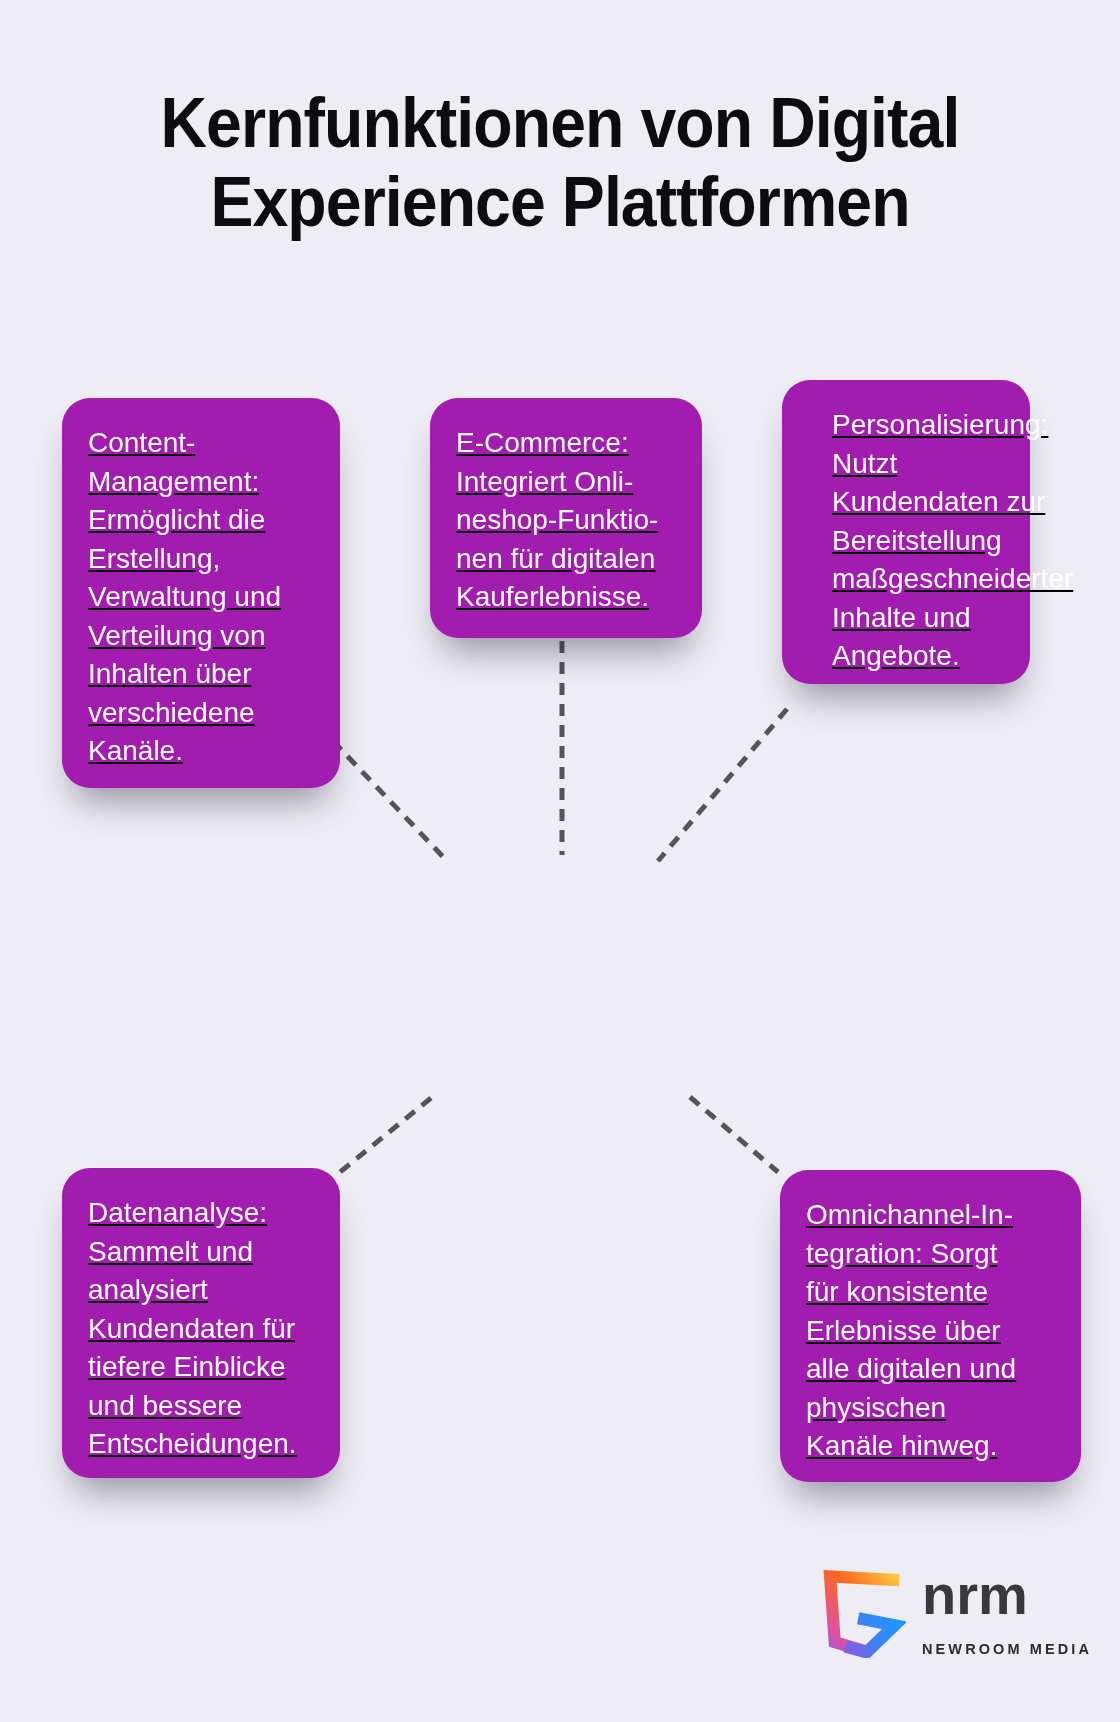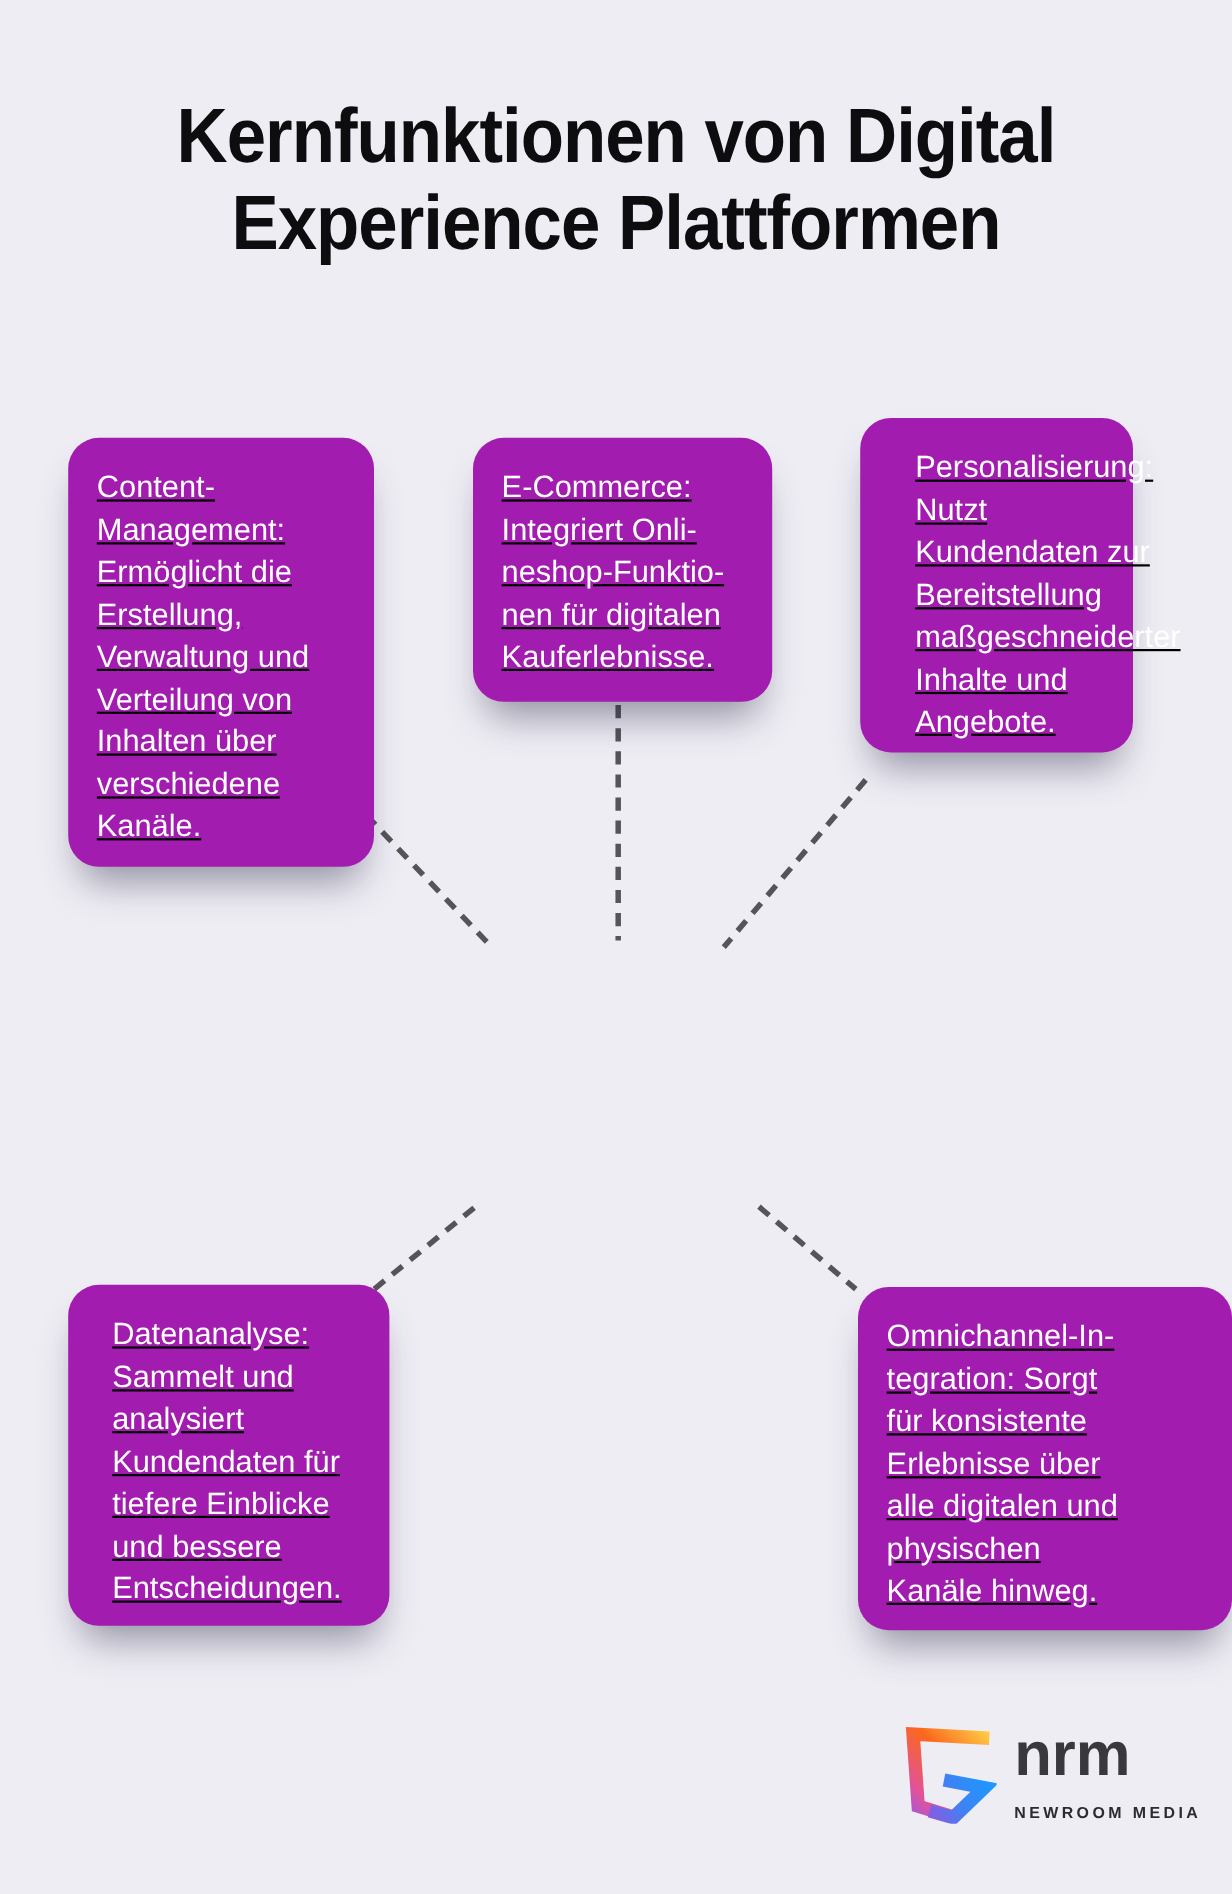--- a/index.html
+++ b/index.html
@@ -22,22 +22,22 @@
     box-shadow:0 24px 36px -12px rgba(30,30,60,.45);
     text-decoration:underline;
   }
   .card-text{
     padding:26px 26px;color:#FFFFFF;
     font-size:28px;line-height:38.5px;white-space:pre;overflow:visible;
   }
   .card1{left:62px;top:398px;width:278px;height:390px;}
   .card2{left:430px;top:398px;width:272px;height:240px;}
   .card3{left:782px;top:380px;width:224px;height:304px;padding-left:24px;}
-  .card4{left:62px;top:1168px;width:278px;height:310px;padding-left:14px;}
-  .card5{left:780px;top:1170px;width:340px;height:312px;}
+  .card4{left:62px;top:1168px;width:278px;height:310px;}
+  .card5{left:780px;top:1170px;width:301px;height:312px;}
   .dxp-node{
     position:absolute;left:378px;top:857px;width:362px;height:240px;
     background:#F1F0F7;border-radius:42px;
     box-shadow:0 22px 36px -8px rgba(60,60,100,.35);
     display:flex;align-items:center;justify-content:center;
   }
   .dxp-label{
     font-size:37px;font-weight:bold;color:#0C0C0E;letter-spacing:.5px;
   }
   .logo{

